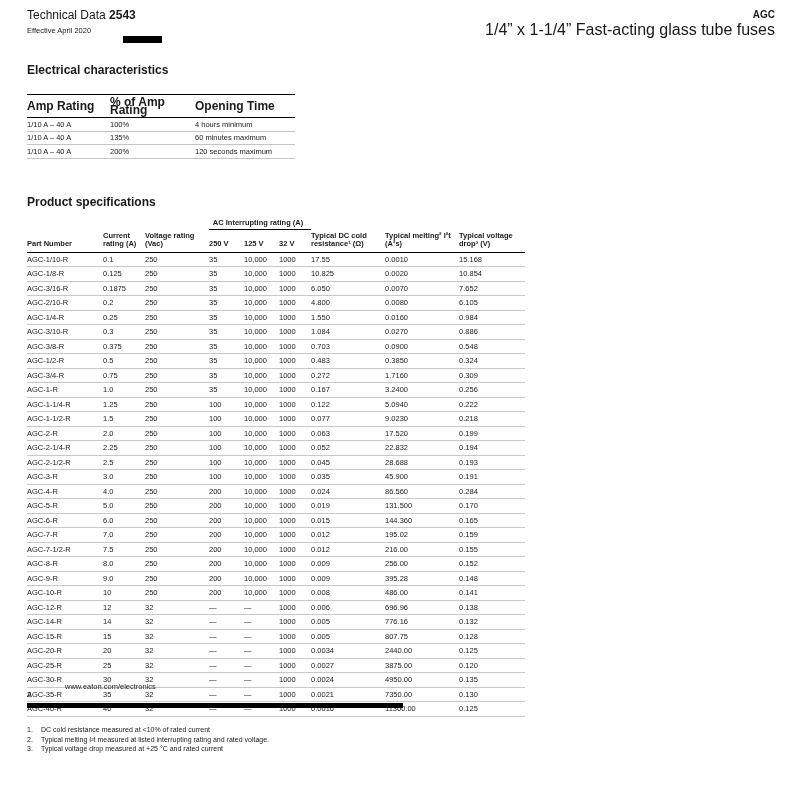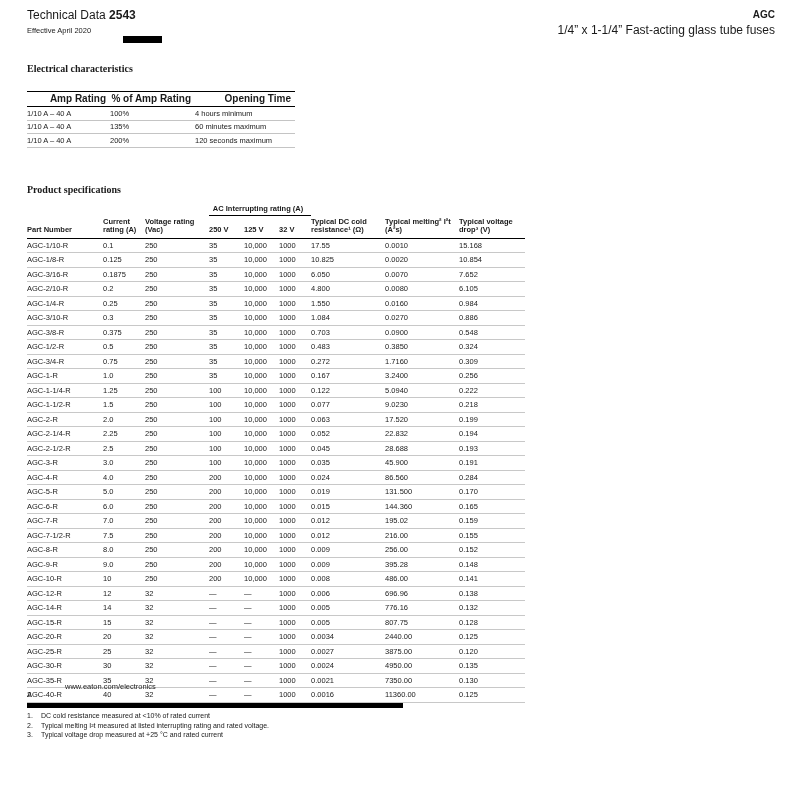--- a/index.html
+++ b/index.html
@@ -11,32 +11,32 @@
   .page { position:relative; width:800px; height:712px; box-sizing:border-box; padding:9px 25px 0 27px; }
 
   
   .topbar { display:flex; justify-content:space-between; align-items:flex-start; }
   .doc-title { font-size:12px; line-height:13px; }
   .doc-number { font-weight:bold; }
   .effective { font-size:7.5px; margin-top:4px; }
   .black-chip { position:absolute; left:123px; top:36px; width:39px; height:7px; background:#000; }
   .prod-block { text-align:right; }
   .prod-name { font-size:10px; font-weight:bold; line-height:12px; }
-  .prod-subtitle { font-size:12px; line-height:12px; margin-top:3px; }
+  .prod-subtitle { font-size:16px; line-height:12px; margin-top:3px; }
 
   
-  .section-heading { font-size:10px; font-weight:bold;font-family:Liberation Serif, serif; }
+  .section-heading { font-size:12px; font-weight:bold; }
   .h-elec { margin-top:27px; }
   .h-spec { margin-top:36px; }
 
   
   table { border-collapse:collapse; table-layout:fixed; }
   .elec-table { width:268px; margin-top:17px; }
   .elec-table th {
-    font-size:10px; line-height:8px; text-align:right; font-weight:bold;
+    font-size:12px; line-height:8px; text-align:left; font-weight:bold;
     padding:3px 4px 3px 0; border-top:1px solid #000; border-bottom:1.5px solid #000;
   }
   .elec-table td {
     font-size:7.5px; line-height:8px; text-align:left;
     padding:2.5px 4px 2px 0; border-bottom:1px solid #c4c4c4;
   }
 
   
   .spec-table { width:498px; margin-top:8px; }
   .spec-table th {

